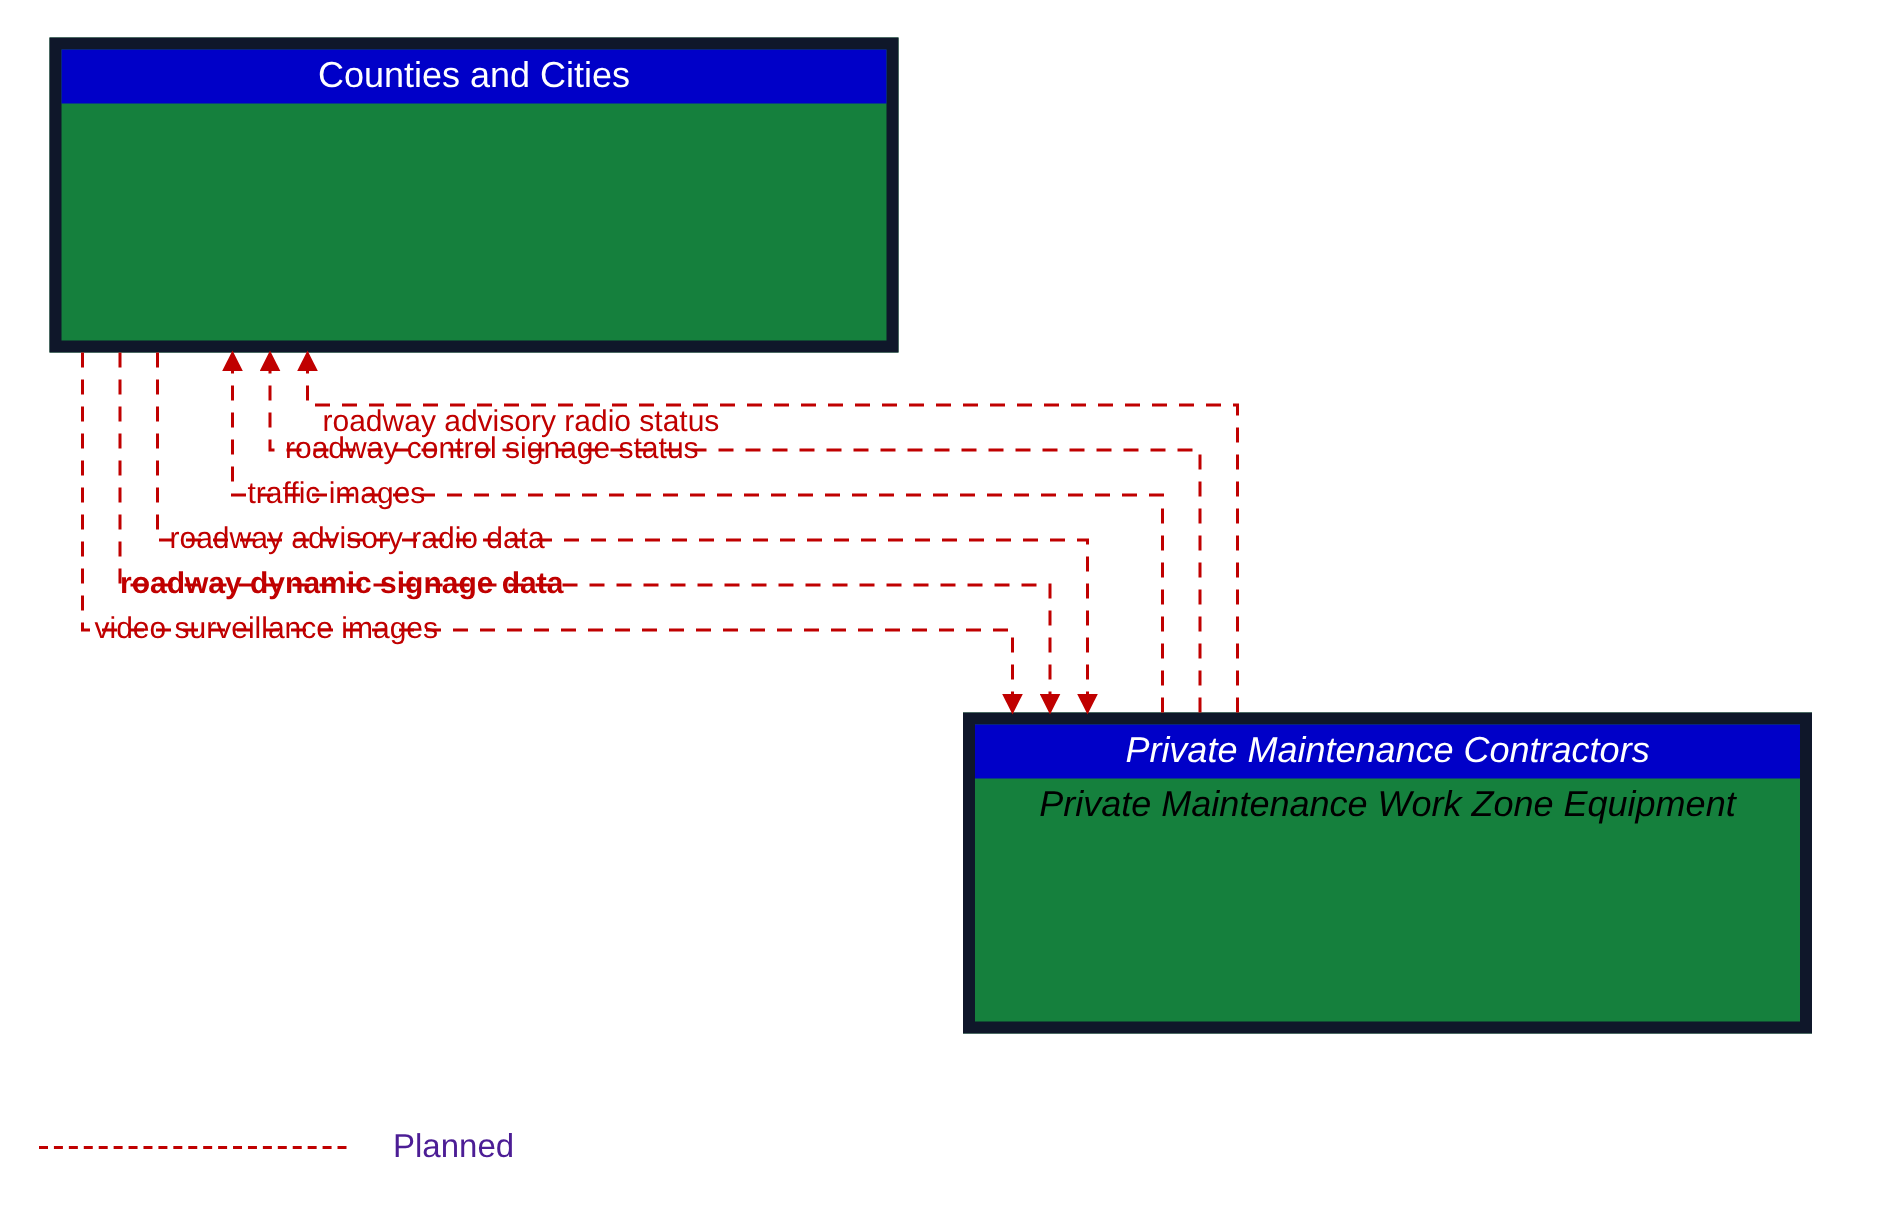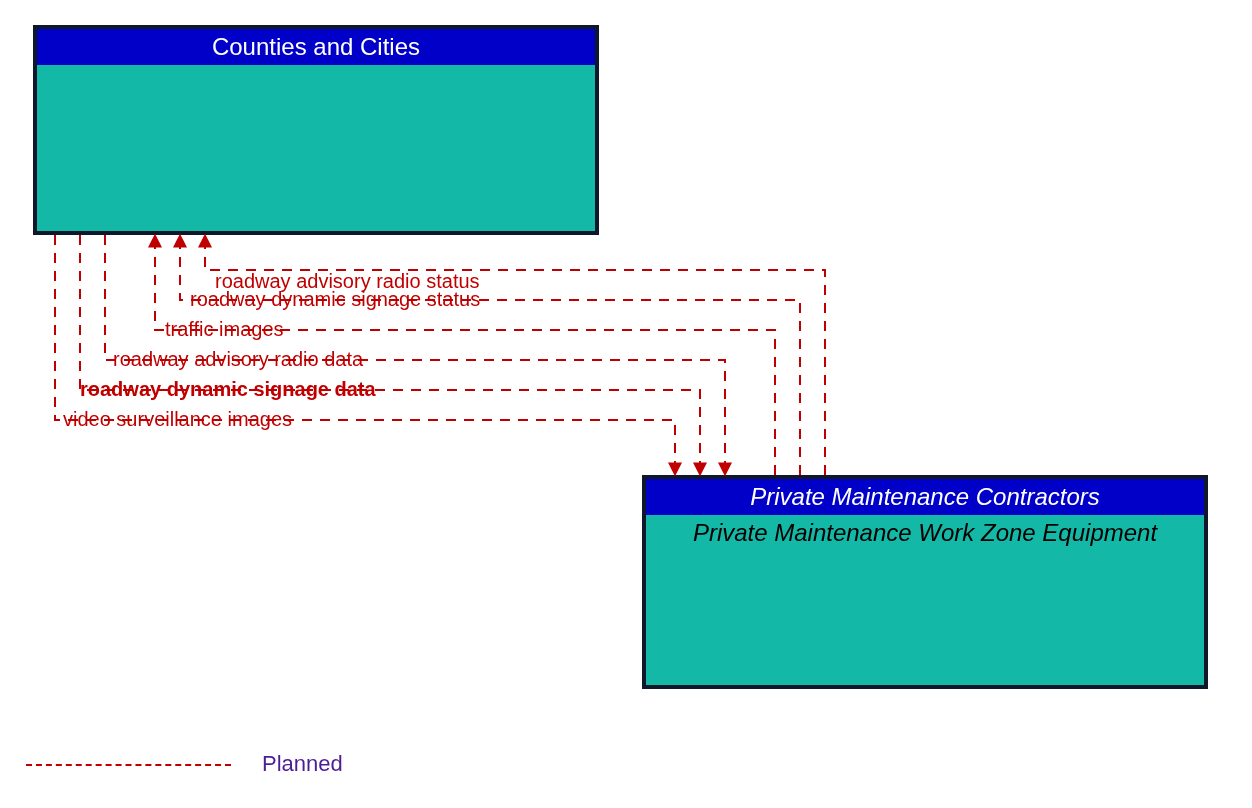--- a/index.html
+++ b/index.html
@@ -6,22 +6,22 @@
     margin: 0;
     padding: 0;
     width: 1252px;
     height: 808px;
     background: #ffffff;
     font-family: Arial, Helvetica, sans-serif;
     position: relative;
   }
   .box {
     position: absolute;
-    border: 4px solid #0f172a;
-    background: #14b8a6;
+    border: 8px solid #0f172a;
+    background: #15803d;
     box-sizing: border-box;
   }
   .box-header {
     background: #0000c8;
     color: #fff;
     text-align: center;
     font-size: 24px;
     padding: 4px 4px;
     font-weight: normal;
   }
@@ -83,21 +83,21 @@
 
   <path d="M 775 475 L 775 330 L 155 330 L 155 235" fill="none" stroke="#c00000" stroke-width="2" stroke-dasharray="10 8" marker-end="url(#arrow)"></path>
 
   <path d="M 800 475 L 800 300 L 180 300 L 180 235" fill="none" stroke="#c00000" stroke-width="2" stroke-dasharray="10 8" marker-end="url(#arrow)"></path>
 
   <path d="M 825 475 L 825 270 L 205 270 L 205 235" fill="none" stroke="#c00000" stroke-width="2" stroke-dasharray="10 8" marker-end="url(#arrow)"></path>
 </svg>
 
 <div class="flow-label" style="left:215px; top:270px;">roadway advisory radio status</div>
 
-<div class="flow-label" style="left:190px; top:288px;">roadway dynamic signage status</div>
+<div class="flow-label" style="left:190px; top:288px;">roadway control signage status</div>
 
 <div class="flow-label" style="left:165px; top:318px;">traffic images</div>
 
 <div class="flow-label" style="left:113px; top:348px;">roadway advisory radio data</div>
 
 <div class="flow-label" style="left:80px; top:378px;font-weight:bold;">roadway dynamic signage data</div>
 
 <div class="flow-label" style="left:63px; top:408px;">video surveillance images</div>
 
 <div class="legend-line" style="left:26px; top:764px; width:205px;"></div>

